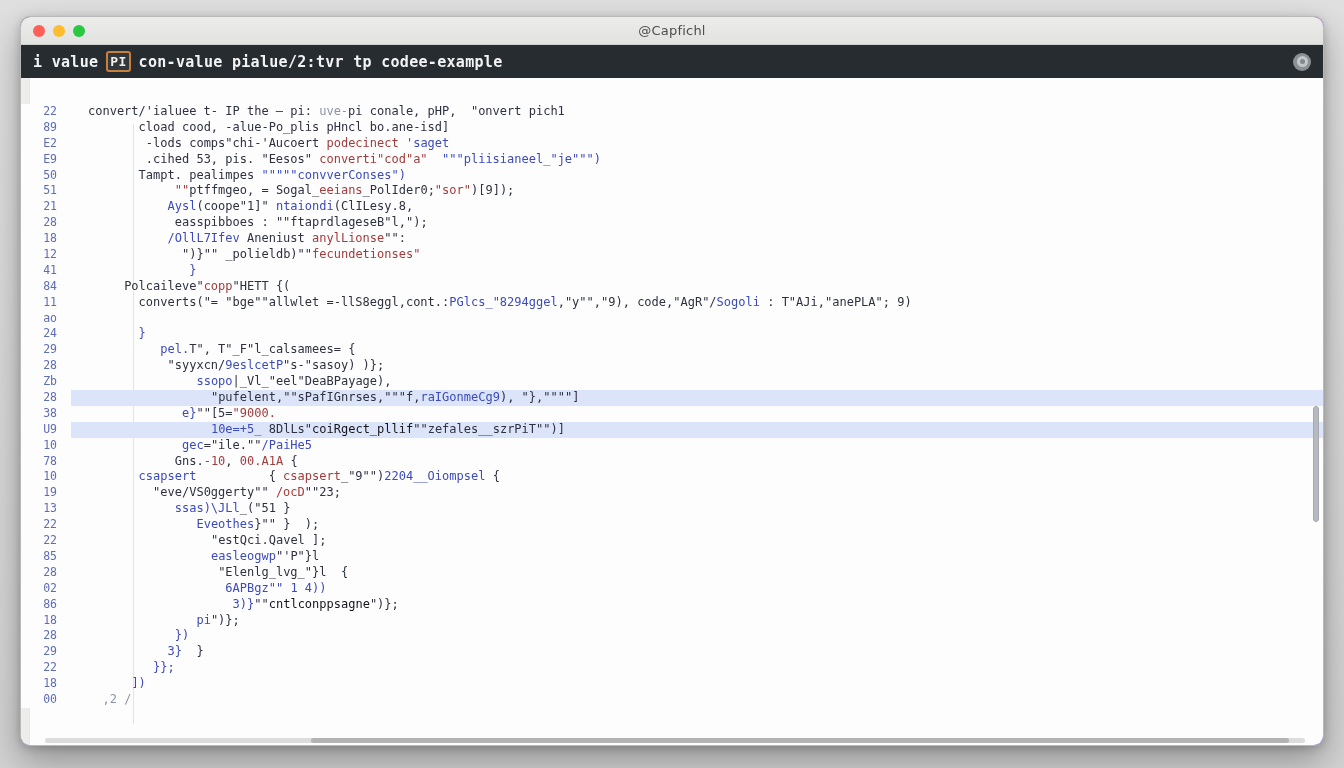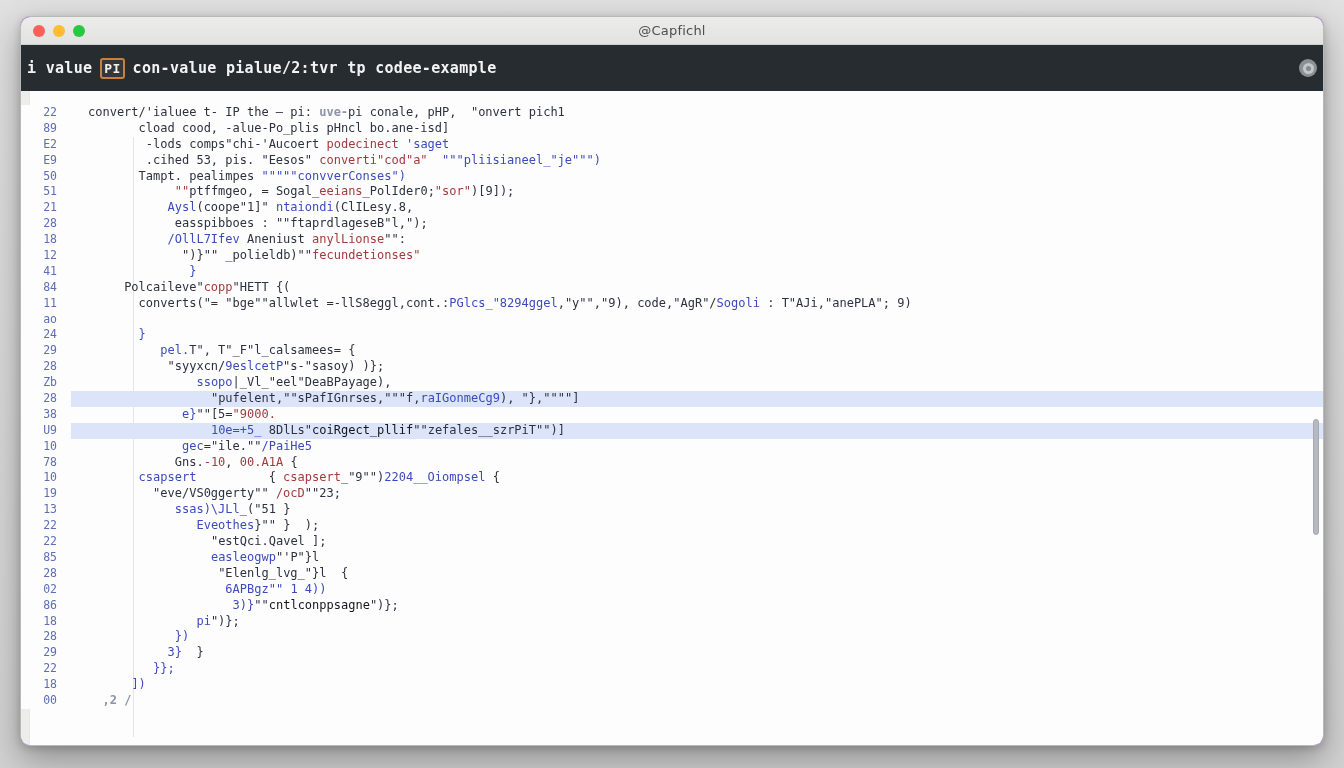--- a/index.html
+++ b/index.html
@@ -22,22 +22,22 @@
     display:flex; align-items:center; position:relative;
   }
   .lights { display:flex; gap:8px; padding-left:12px; }
   .light { width:12px; height:12px; border-radius:50%; }
   .titlebar-title {
     position:absolute; left:0; right:0; text-align:center;
     font-size:13px; color:#4e4e4e; letter-spacing:.2px;
   }
   
   .darkbar {
-    height:46px; background:#272c31; display:flex; align-items:center;
-    padding:0 6px; color:#f2f3f4;
+    height:33px; background:#272c31; display:flex; align-items:center;
+    padding:0 12px; color:#f2f3f4;
     font-family:"DejaVu Sans Mono", monospace; font-size:15px; font-weight:bold;
     letter-spacing:.3px;
   }
   .darkbar .txt { white-space:pre; }
   .pi-badge {
     display:inline-flex; align-items:center; justify-content:center;
     min-width:23px; height:21px; margin:0 8px; padding:0 2px;
     border:2px solid #c8803c; border-radius:3px; background:#32373d;
     font-size:13px; font-weight:bold; color:#f5efe6;
   }
@@ -60,33 +60,33 @@
     border-right:1px solid #e6e6e5;
   }
   .change-marker {
     position:absolute; left:5px; top:348px; width:3px; height:44px;
     background:#c2c2c2; border-radius:2px;
   }
   .indent-guide {
     position:absolute; left:112px; top:46px; height:600px; width:1px;
     background:#e4e4e8;
   }
-  #code-lines { position:absolute; left:0; right:0; top:14px; }
+  #code-lines { position:absolute; left:0; right:0; top:26px; }
   .row { display:flex; height:15.9px; line-height:15.9px; white-space:pre; }
   .num {
     flex:0 0 50px; text-align:right; padding-right:14px;
     color:#5e6db5; background:#fdfdfe; font-size:11.5px;
   }
   .code { flex:1 1 auto; color:#2e3140; }
   .row.hl .code { background:#dbe4f8; }
   .c-d { color:#2e3140; }
   .c-b { color:#3c4bbb; }
   .c-r { color:#a13c3c; }
   .c-k { color:#15151c; font-weight:normal; }
-  .c-g { color:#8d93a6;font-weight:bold; }
+  .c-g { color:#8d93a6; }
   
   .vscroll {
     position:absolute; right:4px; top:328px; width:6px; height:116px;
     background:#b6bac0; border-radius:3px; border:1px solid #a6aab0;
   }
   .hscroll-track {
     position:absolute; left:24px; right:18px; bottom:3px; height:5px;
     background:#dcdcdc; border-radius:3px;
   }
   .hscroll-thumb {

